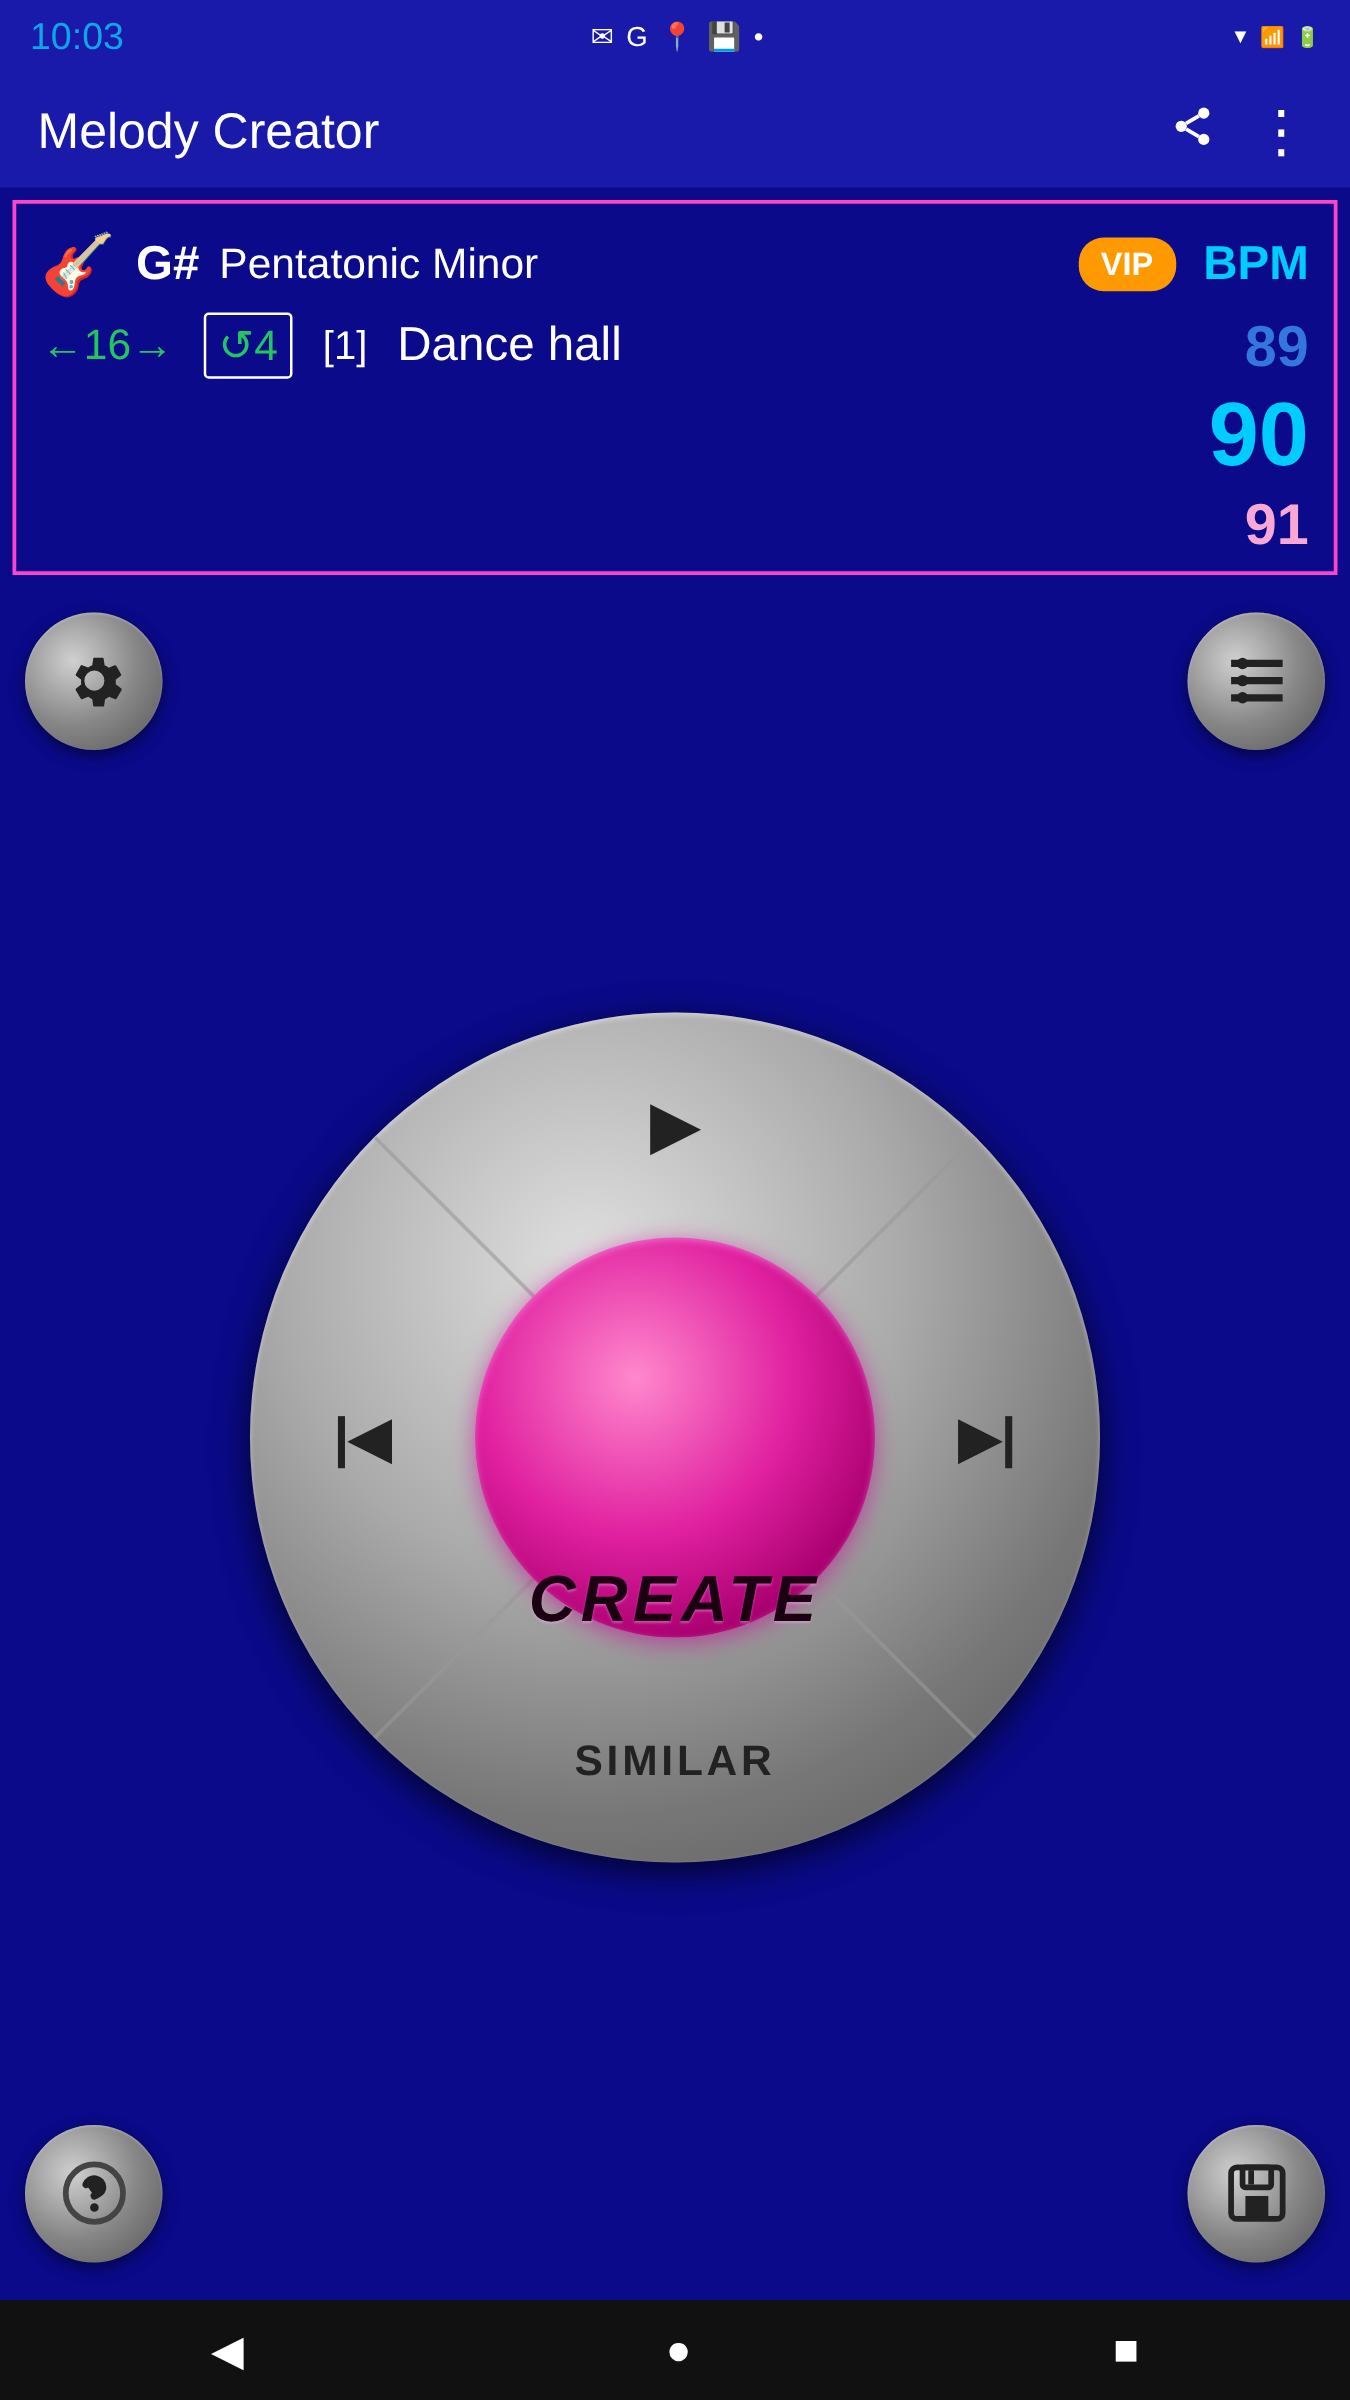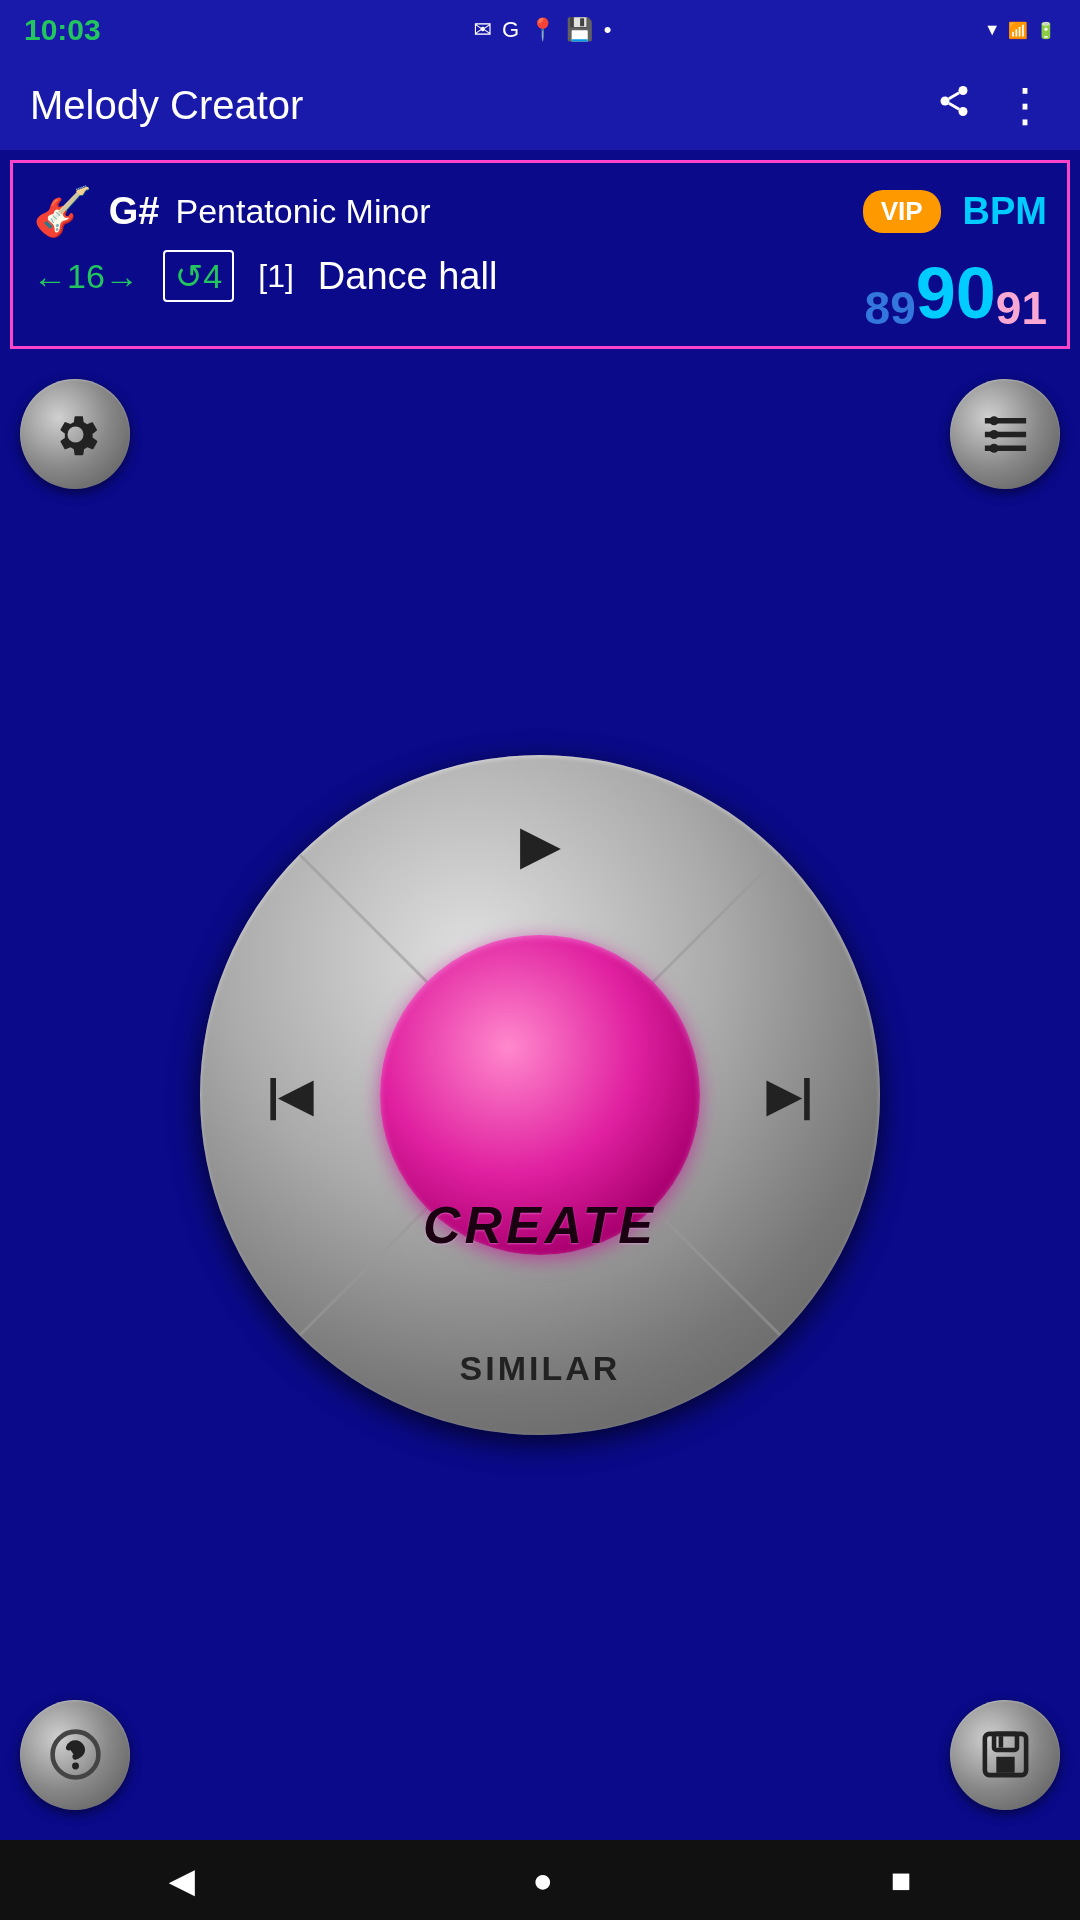--- a/index.html
+++ b/index.html
@@ -19,23 +19,23 @@
     .status-bar {
       background: #1a1aaa;
       height: 60px;
       display: flex;
       align-items: center;
       justify-content: space-between;
       padding: 0 24px;
       flex-shrink: 0;
     }
     .status-time {
-      color: #22c55e;
+      color: #0ea5e9;
       font-size: 30px;
-      font-weight: bold;
+      font-weight: normal;
     }
     .status-icons {
       display: flex;
       align-items: center;
       gap: 10px;
       color: white;
       font-size: 22px;
     }
     .status-right {
       display: flex;
@@ -140,20 +140,21 @@
 
     .genre-label {
       color: white;
       font-size: 38px;
       flex: 1;
     }
 
     
     .bpm-column {
       display: flex;
+      flex-direction: column;
       align-items: flex-end;
       gap: 0;
     }
 
     .bpm-value {
       font-size: 46px;
       font-weight: bold;
       line-height: 1.2;
     }
     .bpm-value.active {
@@ -231,21 +232,21 @@
       display: flex;
       align-items: center;
       justify-content: center;
       width: 200px;
       height: 140px;
     }
 
     
     .seg-bottom {
       position: absolute;
-      bottom: 6px;
+      bottom: 20px;
       left: 50%;
       transform: translateX(-50%);
       display: flex;
       align-items: center;
       justify-content: center;
       width: 240px;
       height: 120px;
     }
 
     

